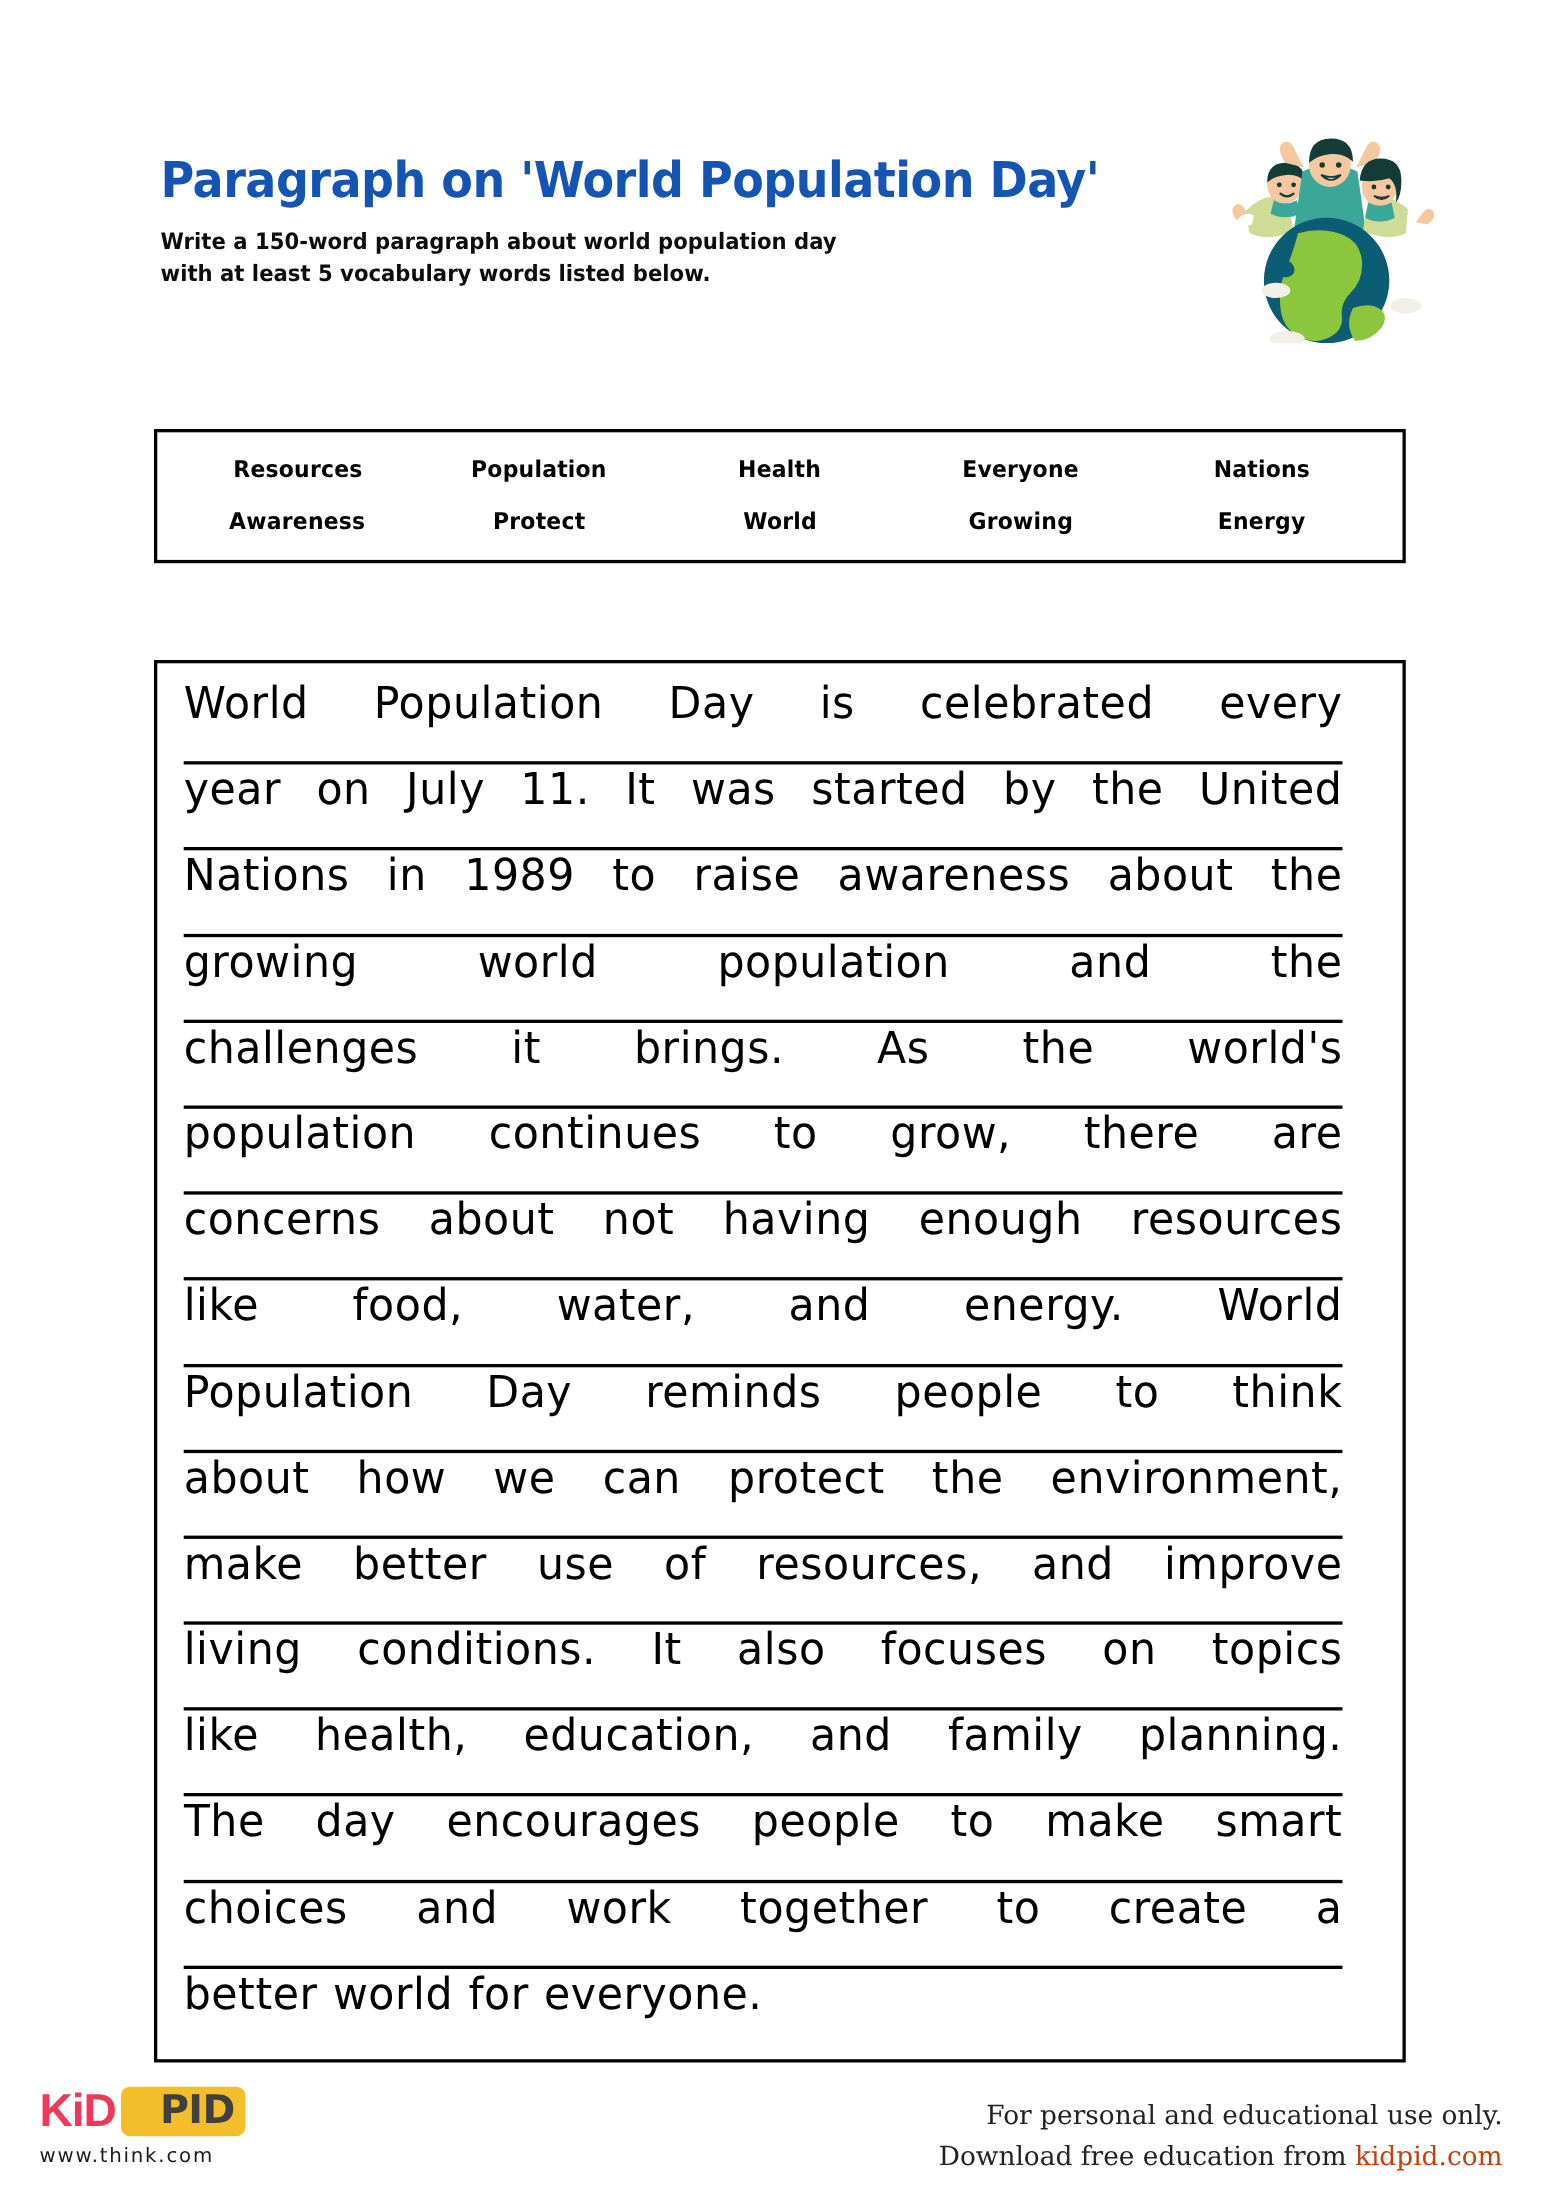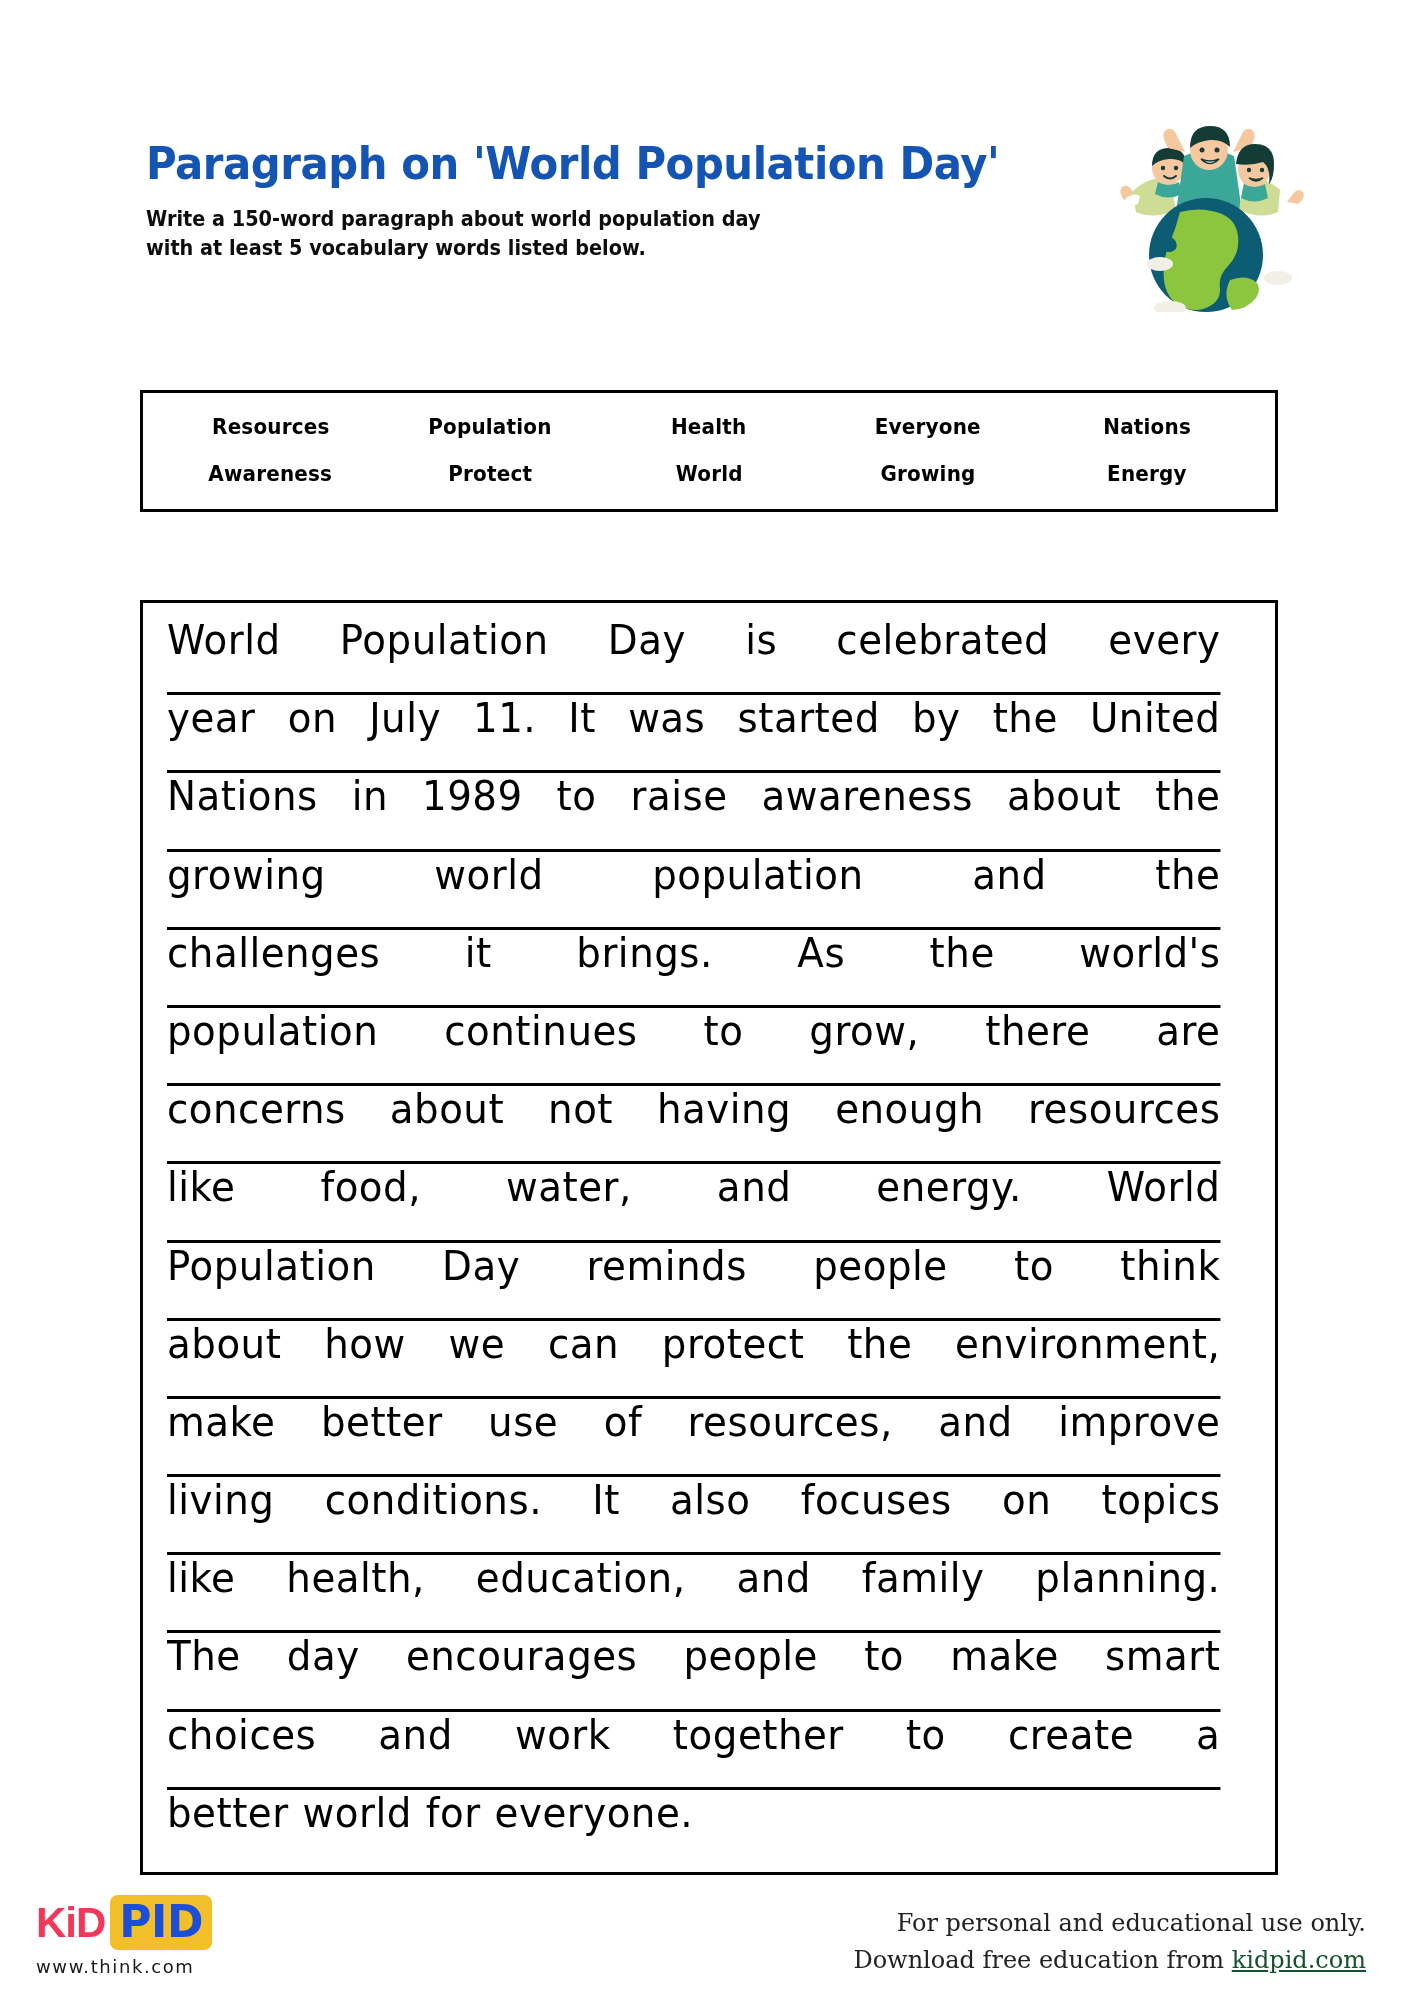--- a/index.html
+++ b/index.html
@@ -141,46 +141,46 @@
     font-style: normal;
   }
   .logo-pid-wrap {
     background: #f2bf2a;
     border-radius: 8px;
     padding: 1px 9px 3px 9px;
     margin-left: 3px;
   }
   .logo-pid {
     font-family: "DejaVu Sans", sans-serif;
-    font-size: 44px;
+    font-size: 36px;
     font-weight: 700;
-    color: #1d4ed8;
+    color: #404040;
     letter-spacing: -0.5px;
+    margin-left: 26px;
   }
   .logo-url {
     margin-top: 6px;
     font-family: "DejaVu Sans", sans-serif;
     font-size: 18px;
     font-weight: 400;
     color: #1a1a1a;
     letter-spacing: 1.6px;
   }
   .footer-note {
     position: absolute;
     right: 48px;
     top: 1905px;
     text-align: right;
     font-family: "DejaVu Serif", serif;
     font-size: 24px;
     color: #222222;
     line-height: 1.55;
   }
   .footer-note a, .footer-note .link {
-    color: #14532d;
-    text-decoration: underline;
+    color: #c2410c;
   }
 </style>
 </head>
 <body>
 
 <div class="page">
 
   <div class="header">
     <div class="title">Paragraph on 'World Population Day'</div>
     <div class="subtitle">

